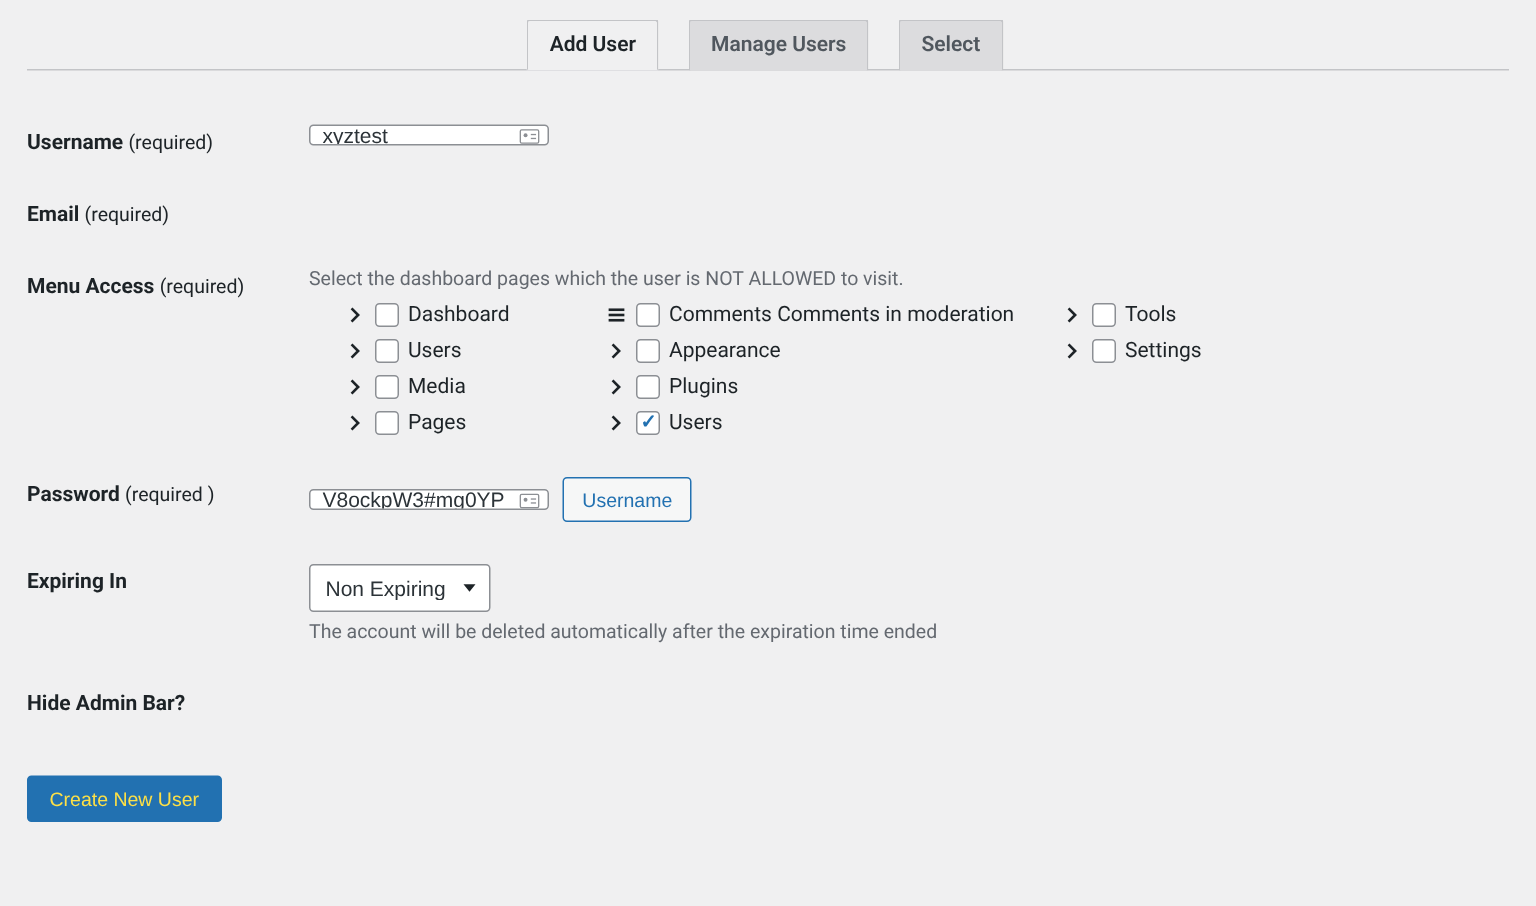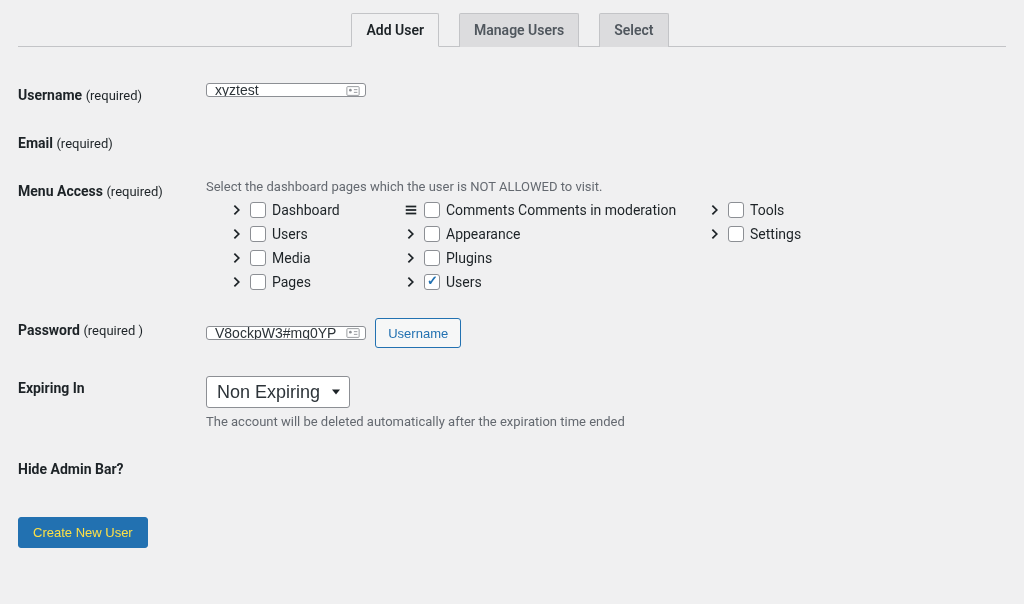--- a/index.html
+++ b/index.html
@@ -100,21 +100,21 @@
     border-radius: 3px;
     font-size: 13px;
     cursor: pointer;
     margin-left: 6px;
     height: 30px;
   }
   select {
     border: 1px solid #8c8f94;
     border-radius: 3px;
     padding: 0 28px 0 10px;
-    font-size: 18px;
+    font-size: 14px;
     background: #fff;
     color: #2c3338;
     height: 32px;
     appearance: none;
     position: relative;
   }
   .select-wrap {
     position: relative;
     display: inline-block;
   }

